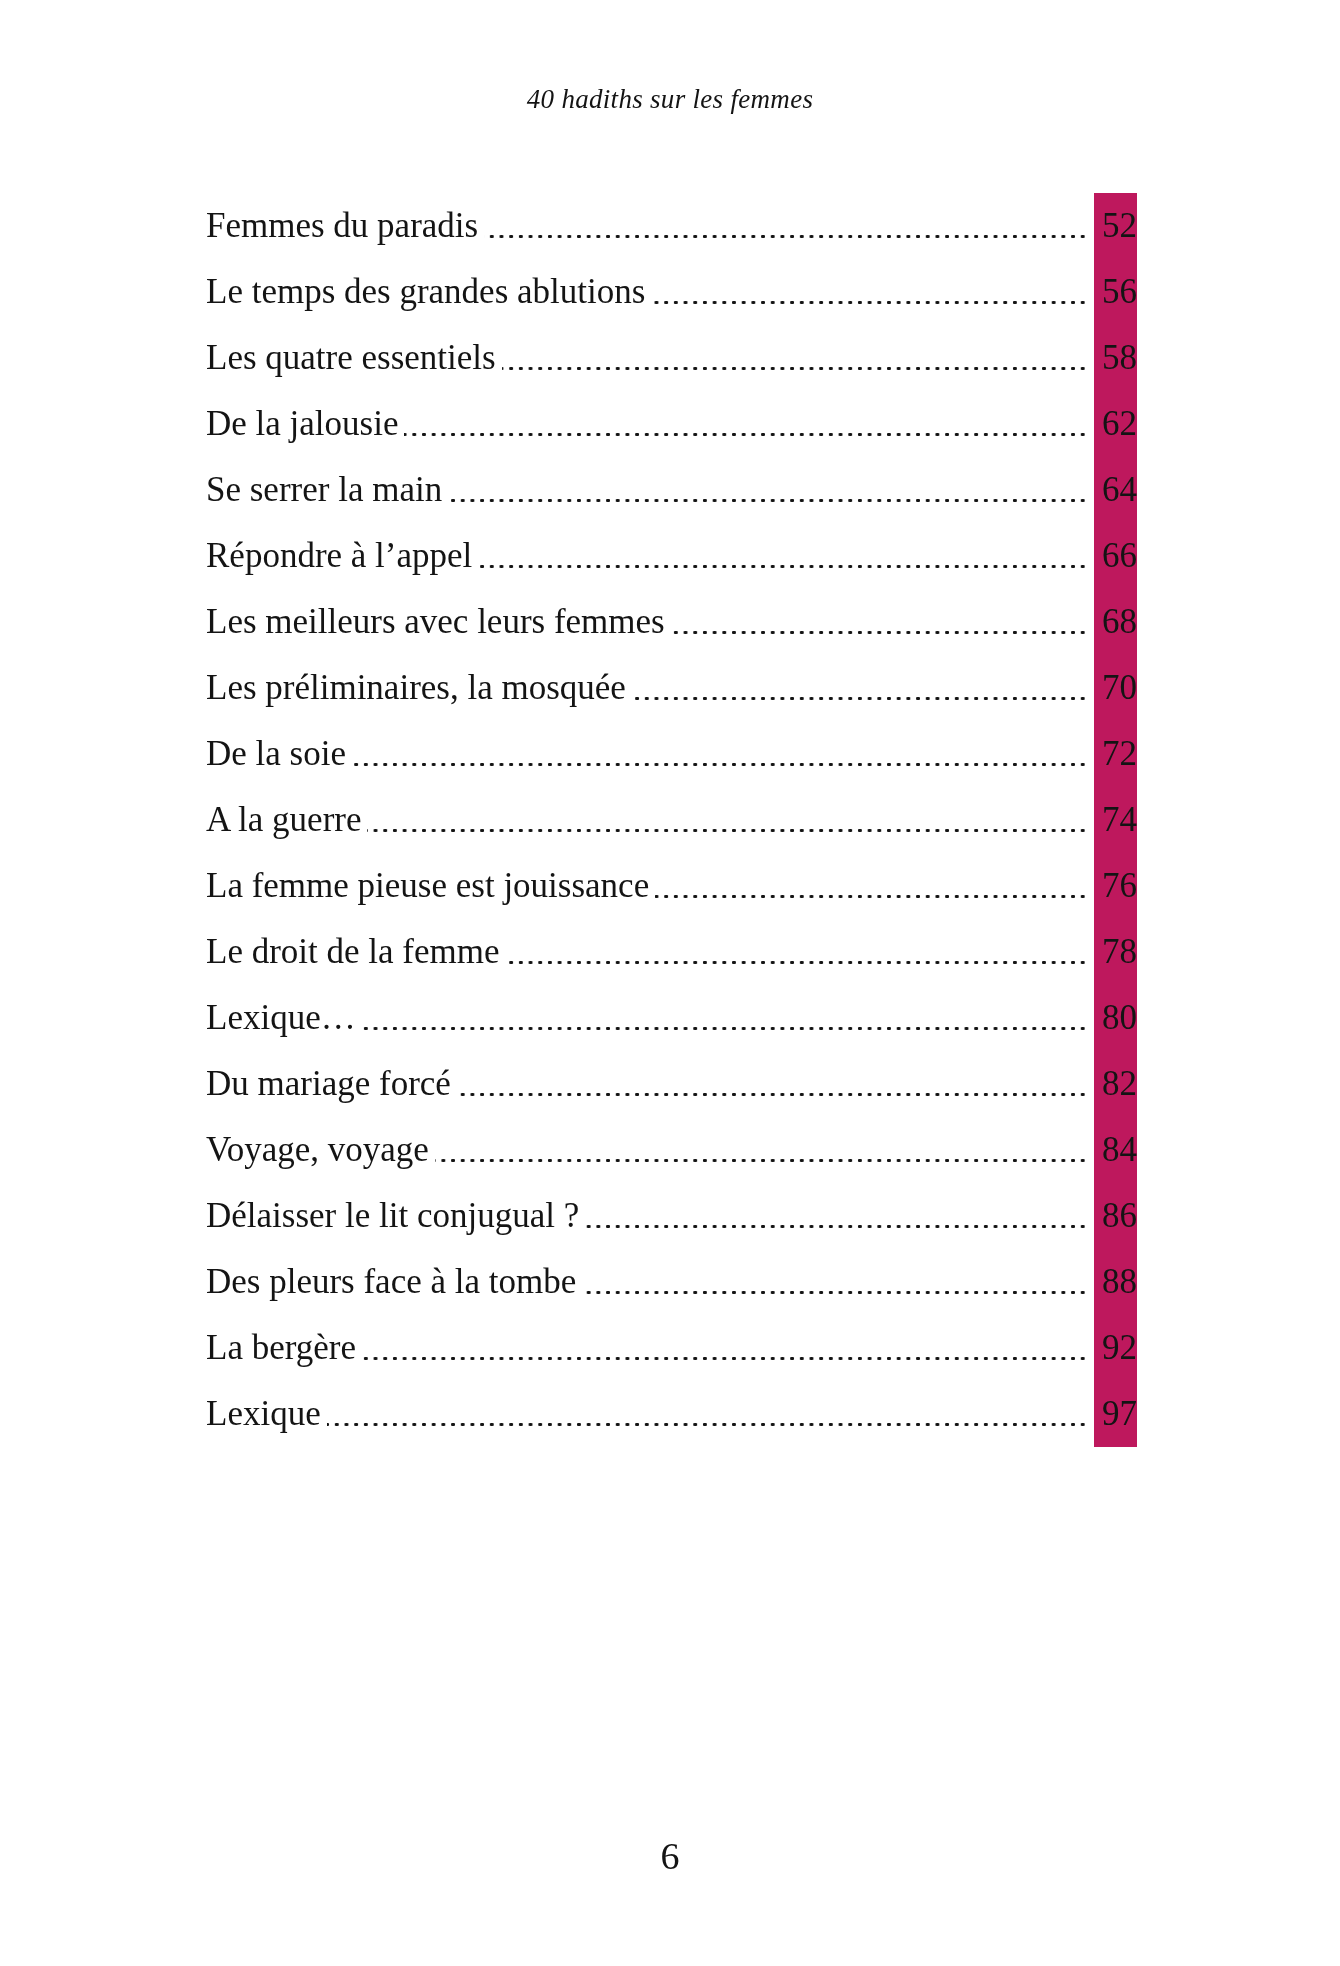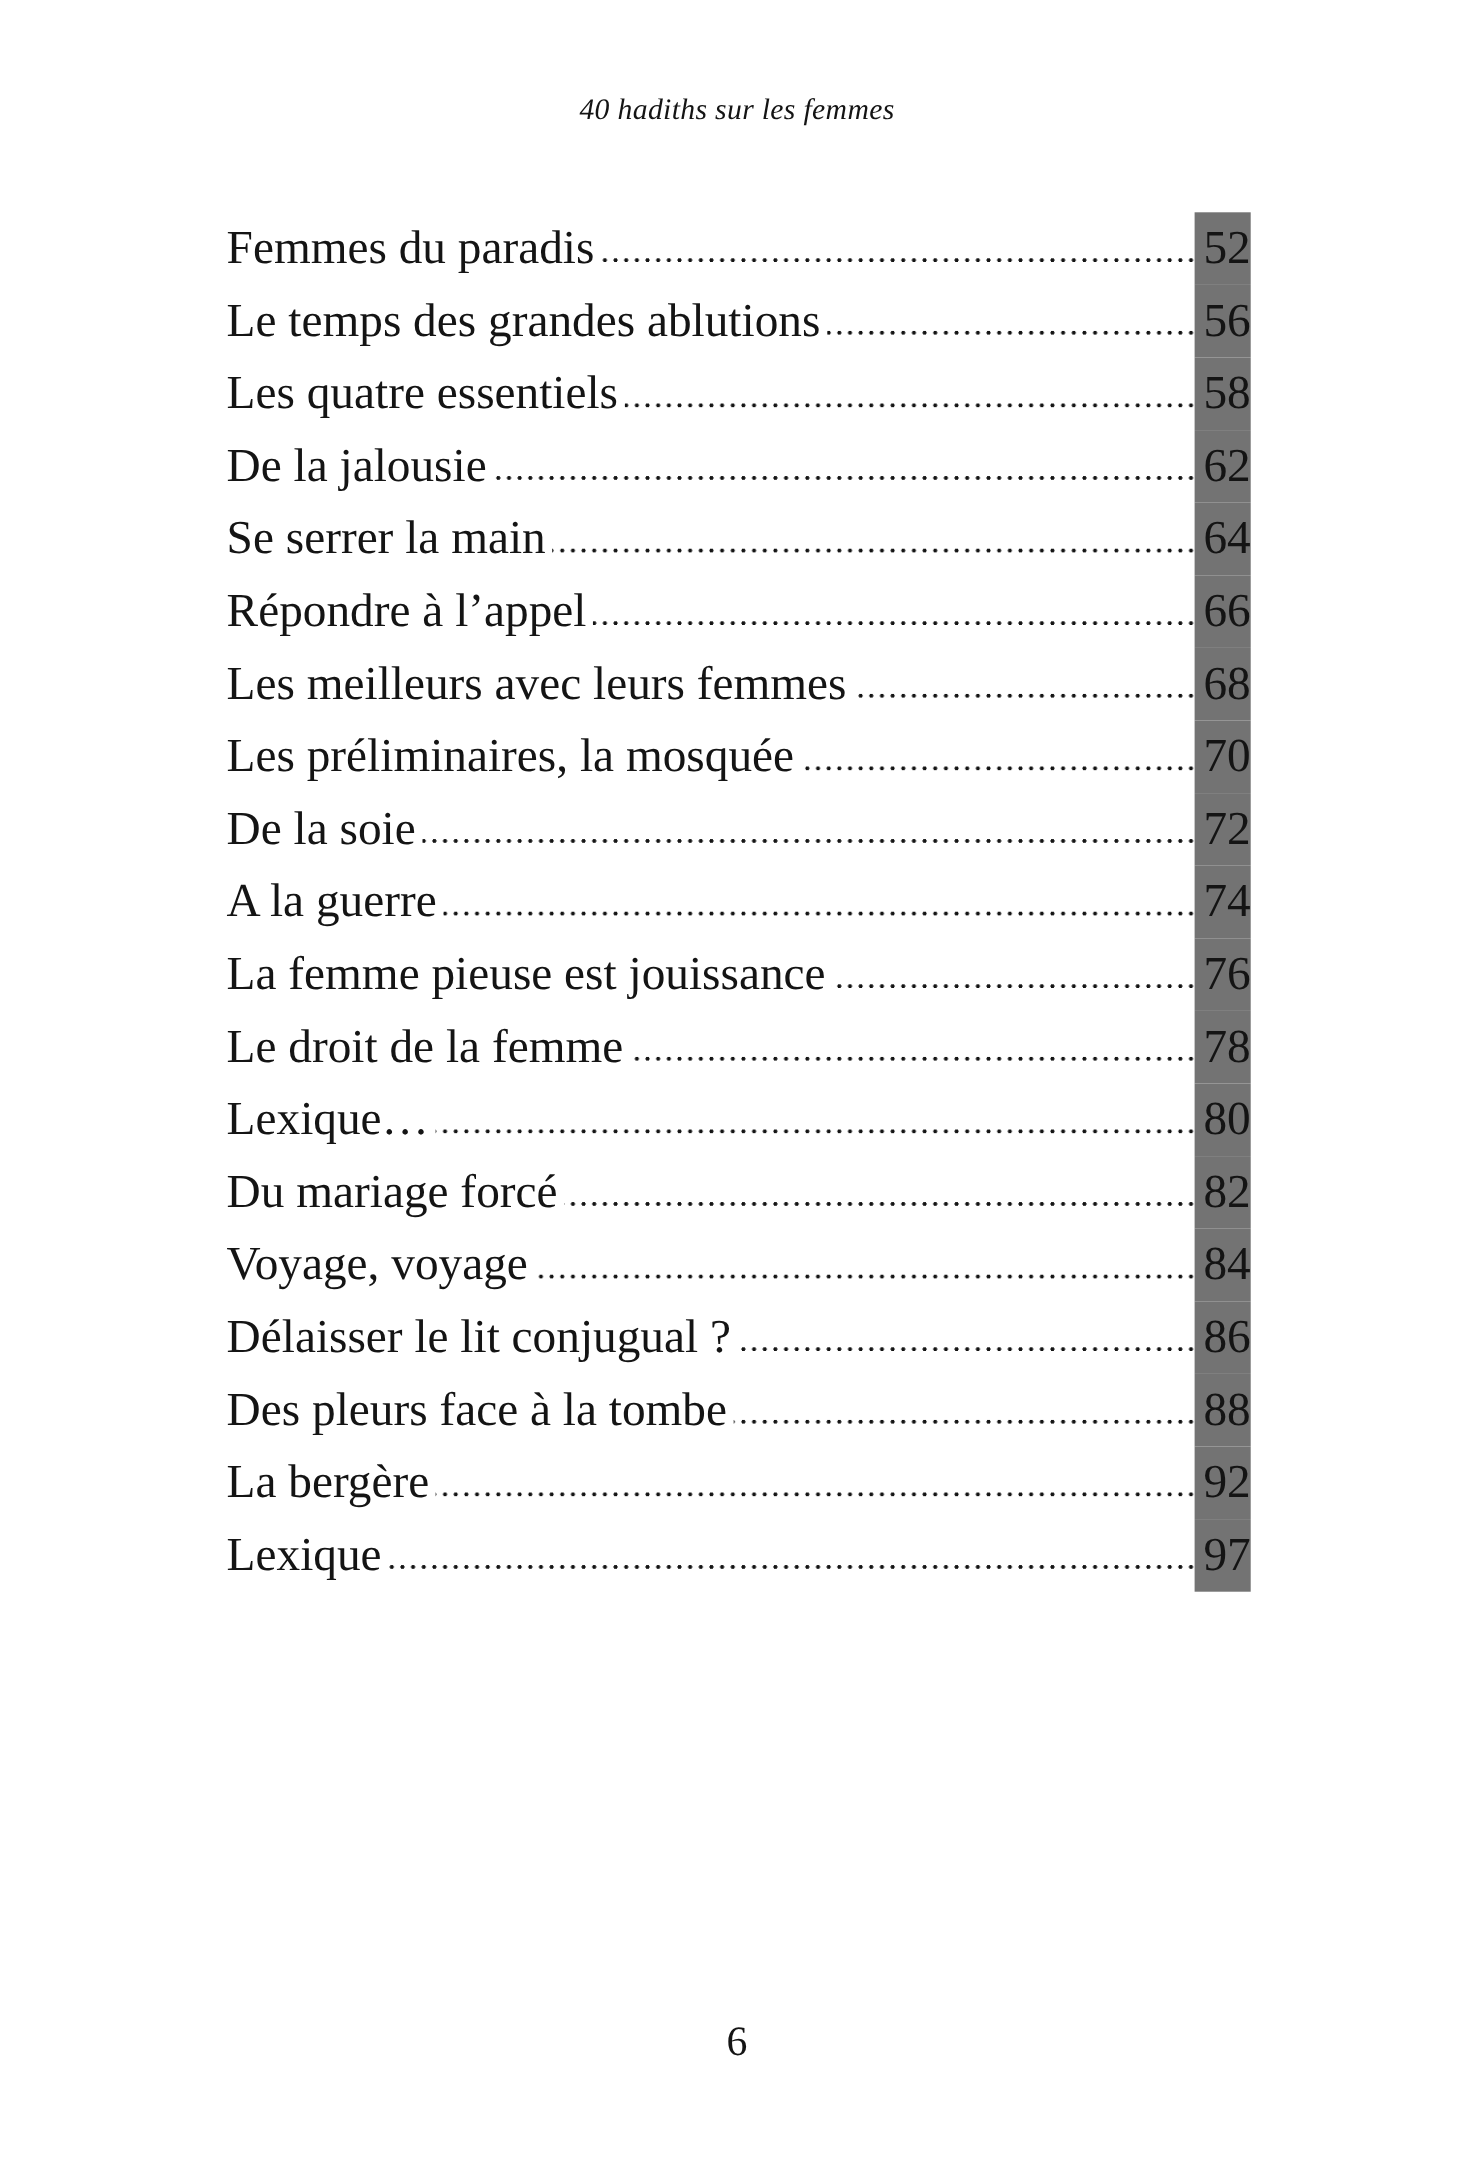--- a/index.html
+++ b/index.html
@@ -27,21 +27,21 @@
   .toc {
     position: absolute;
     top: 193px;
     left: 206px;
     width: 931px;
   }
   .toc-row {
     position: relative;
     height: 66px;
     line-height: 66px;
-    font-size: 43px;
+    font-size: 35px;
     white-space: nowrap;
   }
   .toc-dots {
     position: absolute;
     left: 0;
     right: 51px;
     bottom: 20px;
     height: 5px;
     background-image: radial-gradient(circle, #141414 1.7px, rgba(0,0,0,0) 1.95px);
     background-size: 9.7px 5px;
@@ -54,21 +54,21 @@
     line-height: normal;
     background: #ffffff;
     padding-right: 6px;
   }
   .toc-page {
     position: absolute;
     right: 0;
     top: 0;
     height: 66px;
     line-height: 66px;
-    background: #737373;
+    background: #be185d;
     padding-left: 8px;
   }
   .folio {
     position: absolute;
     top: 1834px;
     left: 0;
     width: 100%;
     text-align: center;
     font-size: 38px;
   }

